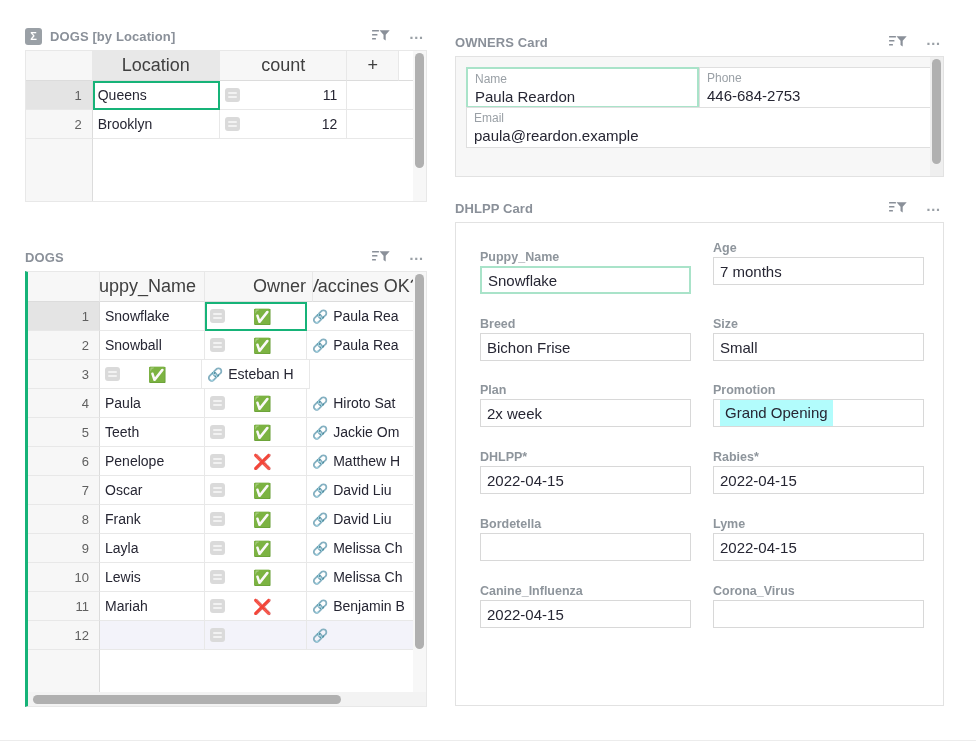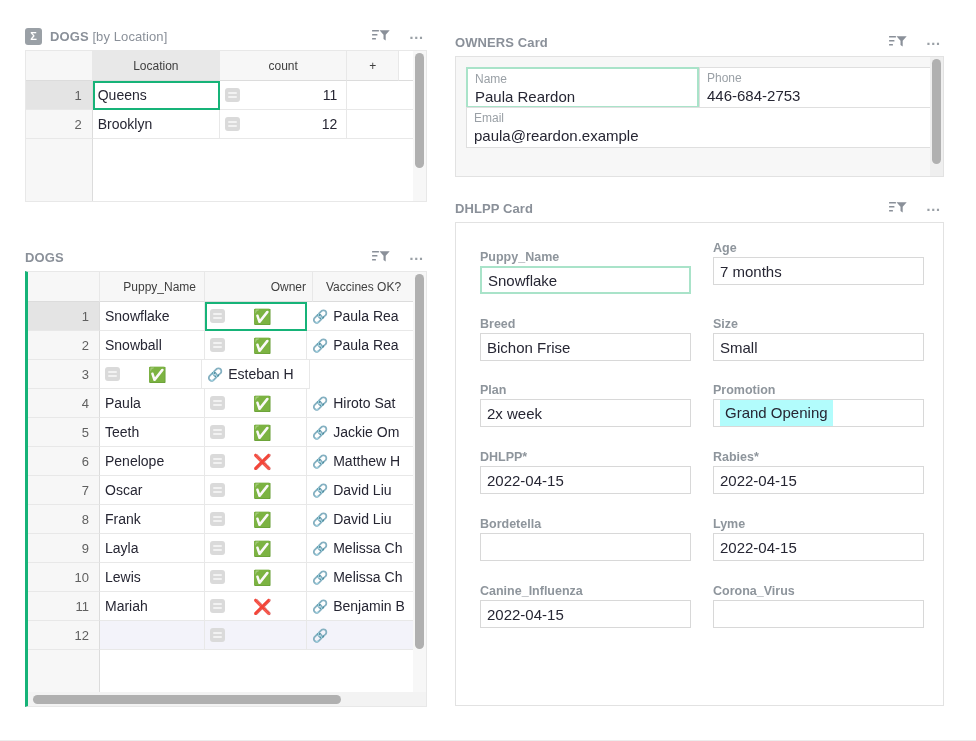--- a/index.html
+++ b/index.html
@@ -22,21 +22,21 @@
   .widget-title {
     display: flex; align-items: center;
     height: 28px;
     font-size: 13px;
     font-weight: bold;
     color: #8a9099;
     letter-spacing: .1px;
     user-select: none;
   }
   .widget-title .ttext { white-space: nowrap; }
-  .widget-title .ttext .dim { font-weight: normal; text-align: right; }
+  .widget-title .ttext .dim { font-weight: bold; text-align: right; }
   .title-spacer { flex: 1 1 auto; }
 
   .sigma-badge {
     display: inline-flex; align-items: center; justify-content: center;
     width: 17px; height: 17px;
     border-radius: 3px;
     background: #9aa0a6;
     color: #ffffff;
     font-size: 11px; font-weight: bold;
     margin-right: 8px;
@@ -72,21 +72,21 @@
     color: #262633;
     display: flex; align-items: center;
     padding: 0 5px;
     overflow: hidden; white-space: nowrap;
     background: #ffffff;
   }
   .cell.hdr {
     background: #f7f7f7;
     color: #404040;
     justify-content: center;
-    font-size: 12px;
+    font-size: 18px;
     border-bottom: 1px solid #dcdcdc;
   }
   .cell.hdr.selcol { background: #e8e8e8; }
   .cell.rownum {
     background: #f7f7f7;
     color: #606060;
     justify-content: flex-end;
     padding-right: 10px;
     font-size: 13px;
     border-right: 1px solid #dcdcdc;

